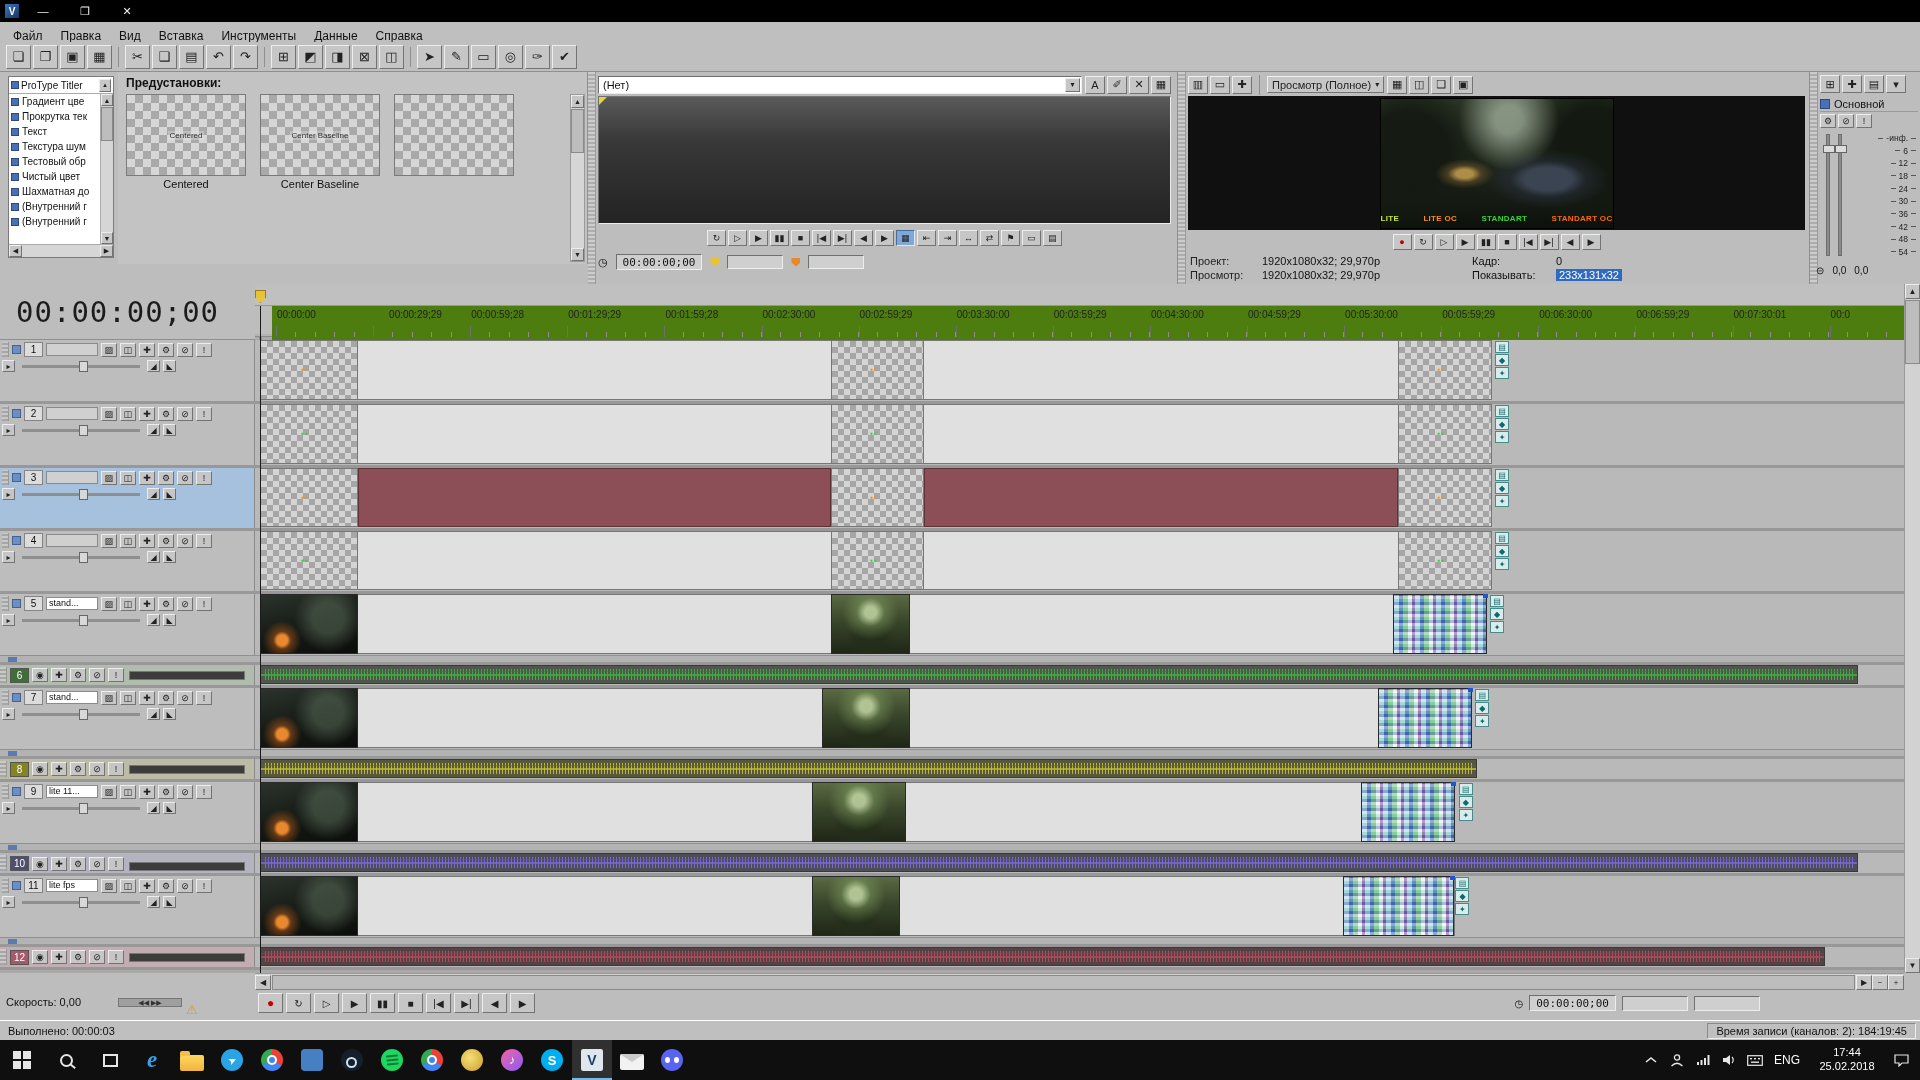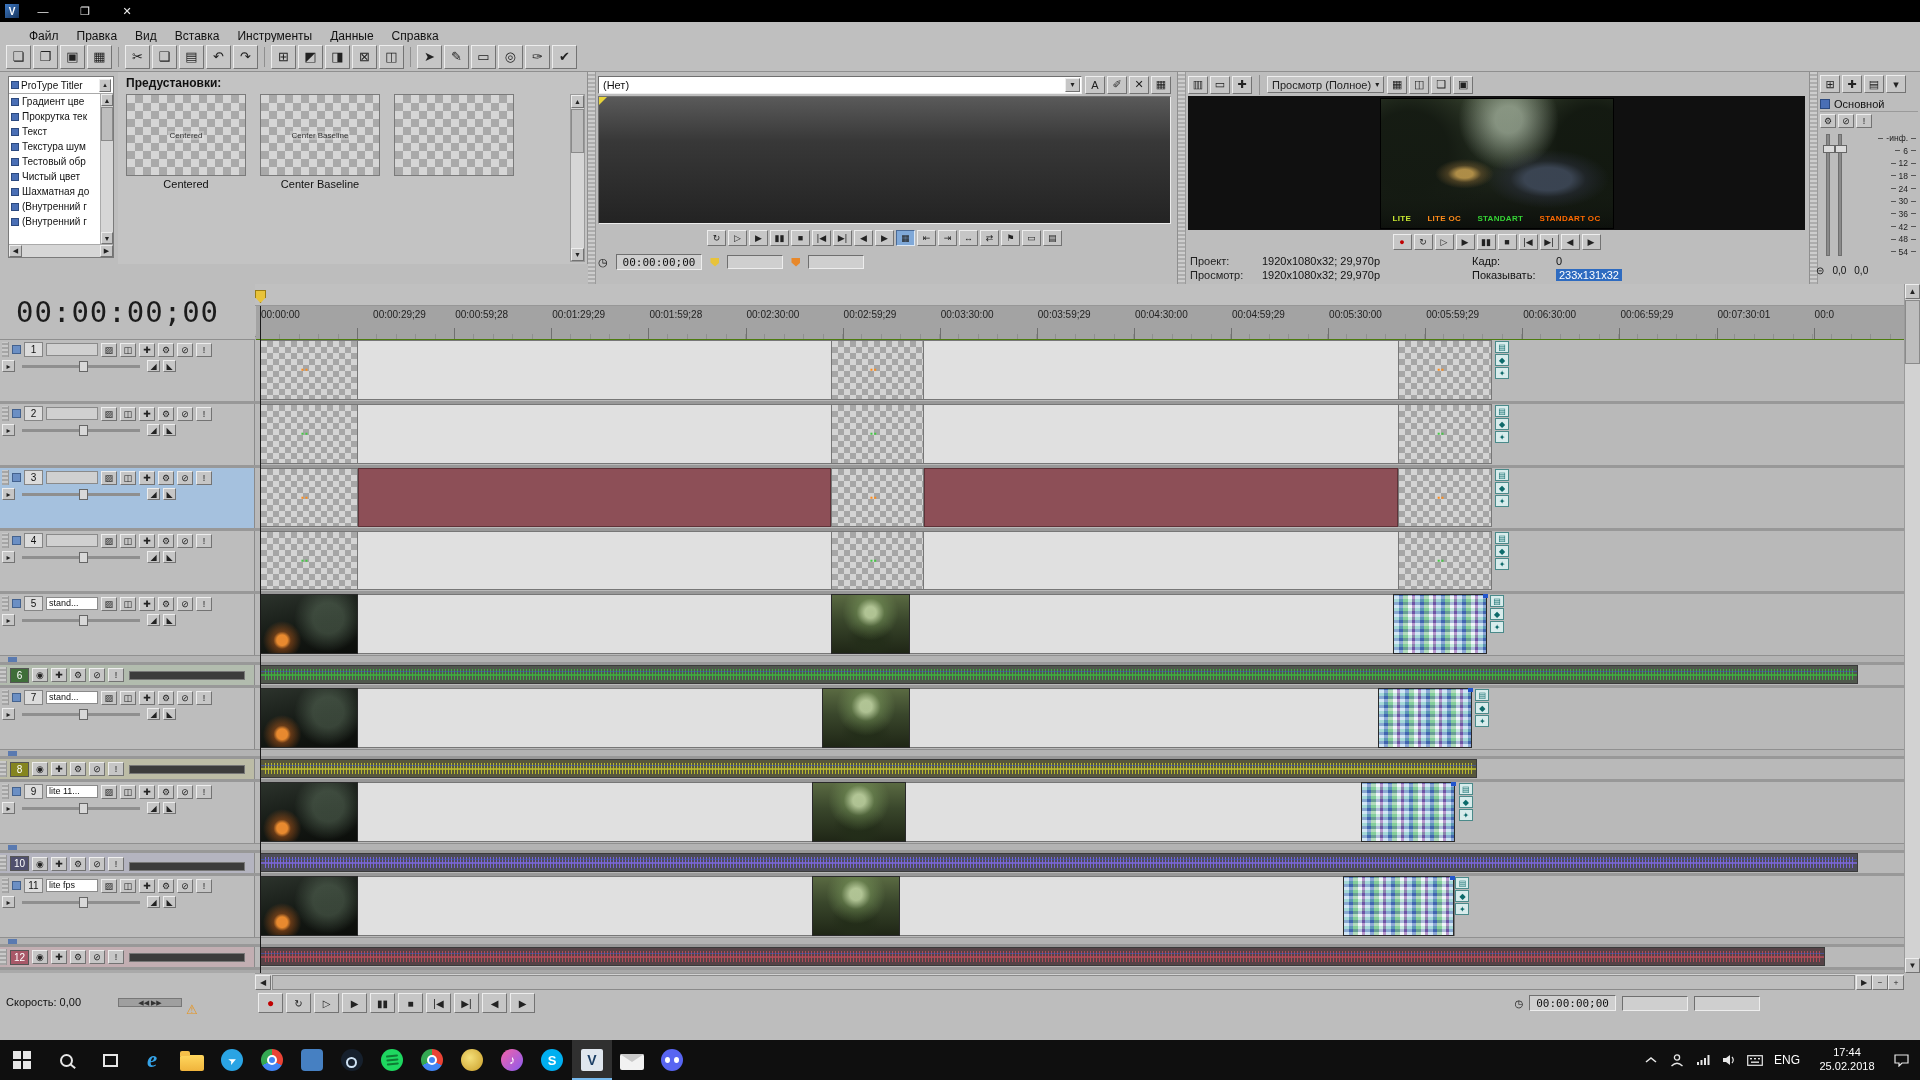--- a/index.html
+++ b/index.html
@@ -6,21 +6,21 @@
 html,body{width:1920px;height:1080px;overflow:hidden}
 body{font-family:"Liberation Sans",sans-serif;font-size:12px;color:#111;background:#555}
 .screen{position:absolute;inset:0;width:1920px;height:1080px;background:#bdbdbd;overflow:hidden}
 .btn3d{background:#c6c6c6;border:1px solid;border-color:#ededed #737373 #737373 #ededed;display:flex;align-items:center;justify-content:center;color:#222}
 .sunk{background:#fff;border:1px solid;border-color:#6f6f6f #ededed #ededed #6f6f6f}
 
 .titlebar{position:absolute;left:0;top:0;right:0;height:22px;background:#000;color:#fff;display:flex;align-items:center;padding:0 5px;gap:6px}
 .app-ico{width:14px;height:14px;background:linear-gradient(135deg,#3c77c2,#16355e);color:#fff;font-size:10px;font-weight:bold;display:flex;align-items:center;justify-content:center;flex:none}
 .tb-title{flex:1;font-size:12px;white-space:nowrap}
 .win-btn{width:36px;height:21px;display:flex;align-items:center;justify-content:center;font-size:11px;color:#eee}
-.menubar{position:absolute;left:0;top:22px;right:0;height:28px;background:#bfbfbf;border-bottom:1px solid #9a9a9a;display:flex;align-items:center;padding-left:20px}
+.menubar{position:absolute;left:0;top:22px;right:0;height:28px;background:#bfbfbf;border-bottom:1px solid #9a9a9a;display:flex;align-items:center;padding-left:4px}
 .menu-item{padding:2px 9px;white-space:nowrap}
 .toolbar{position:absolute;left:0;top:42px;right:0;height:30px;background:#bfbfbf;border-bottom:1px solid #8f8f8f;display:flex;align-items:center;gap:2px;padding:0 6px}
 .tbtn{width:25px;height:24px;font-size:13px}
 .tsep{width:1px;height:20px;background:#8f8f8f;margin:0 4px}
 
 .upper{position:absolute;left:0;top:72px;width:1920px;height:212px}
 .pane{position:absolute;top:0;bottom:0;background:#bdbdbd;border-right:1px solid #8f8f8f}
 .pgrip{position:absolute;left:0;top:0;bottom:0;width:8px;background:repeating-linear-gradient(0deg,#adadad 0 2px,#cdcdcd 2px 4px);border-right:1px solid #9a9a9a}
 
 .gen-pane{left:0;width:588px;bottom:20px}
@@ -67,21 +67,21 @@
 .tcfield{height:16px;padding:0 6px;font-family:"DejaVu Sans Mono",monospace;font-size:11px;display:flex;align-items:center;background:#cfcfcf;border:1px solid;border-color:#6f6f6f #ededed #ededed #6f6f6f}
 .pin{width:9px;height:9px;clip-path:polygon(0 0,100% 0,100% 55%,50% 100%,0 55%)}
 .pbox{width:56px;height:14px;background:#cfcfcf;border:1px solid;border-color:#6f6f6f #ededed #ededed #6f6f6f}
 
 .video-pane{left:1178px;width:632px}
 .vp-toolbar{position:absolute;left:10px;top:3px;right:4px;height:19px;display:flex;align-items:center;gap:3px}
 .vp-drop{height:17px;display:flex;align-items:center;gap:4px;padding:0 4px;font-size:11px;white-space:nowrap}
 .vp-drop .da{font-size:8px}
 .vp-video{position:absolute;left:10px;top:24px;right:4px;height:134px;background:#101010;display:flex;align-items:center;justify-content:center}
 .vframe{width:234px;height:131px;position:relative;border:1px solid #000;background:radial-gradient(circle at 55% 16%,rgba(205,220,200,.55) 0 8%,transparent 30%),radial-gradient(ellipse at 36% 58%,rgba(200,160,80,.85) 0 4%,rgba(160,120,60,.35) 8%,transparent 14%),radial-gradient(ellipse at 72% 62%,rgba(60,70,85,.95) 0 10%,rgba(40,45,55,.6) 16%,transparent 26%),radial-gradient(circle at 12% 40%,rgba(20,26,18,.95) 0 18%,transparent 40%),radial-gradient(circle at 92% 35%,rgba(18,24,16,.95) 0 16%,transparent 38%),linear-gradient(180deg,#37422f 0%,#222b1e 45%,#0d100c 100%)}
-.voverlays{position:absolute;left:0;right:0;bottom:5px;display:flex;justify-content:space-between;padding:0 12px}
+.voverlays{position:absolute;left:0;right:0;bottom:5px;display:flex;justify-content:space-between;padding:0 0}
 .voverlays span{font-size:8px;font-weight:bold;letter-spacing:.3px}
 .vp-transport{position:absolute;left:10px;top:160px;right:4px;height:20px;display:flex;align-items:center;justify-content:center;gap:2px}
 .vp-info{position:absolute;left:12px;top:182px;right:4px;height:28px;font-size:11px}
 .vi-row{display:flex;height:14px;align-items:center}
 .vi-row .l1{width:72px;color:#222}
 .vi-row .v1{width:210px}
 .vi-row .l2{width:84px}
 .vi-row .hl{background:#2e6bc0;color:#fff;padding:0 3px}
 
 .mixer-pane{left:1810px;width:110px;border-right:none}
@@ -96,21 +96,21 @@
 .fthumb{position:absolute;top:10px;left:-4px;width:12px;height:8px;background:#dcdcdc;border:1px solid #666}
 .mscale{flex:1;display:flex;flex-direction:column;justify-content:space-between;padding:1px 2px}
 .mrow{display:flex;align-items:center;justify-content:flex-end;gap:3px;font-size:8.5px;color:#222}
 .mrow i{display:block;width:5px;height:1px;background:#555}
 .mx-vals{position:absolute;left:6px;bottom:6px;right:2px;height:16px;display:flex;align-items:center;gap:8px;font-size:10px}
 .mx-vals .lock{font-size:10px}
 
 .tl-left{position:absolute;left:0;top:284px;width:255px;height:56px;background:#bdbdbd;border-bottom:1px solid #8f8f8f;display:flex;align-items:center}
 .bigtc{font-family:"DejaVu Sans Mono",monospace;font-size:29px;color:#1c1c1c;padding-left:16px;letter-spacing:1px}
 .marker-bar{position:absolute;left:255px;top:284px;right:16px;height:22px;background:#c0c0c0;border-bottom:1px solid #979797}
-.ruler{position:absolute;left:256px;top:306px;right:16px;height:34px;background:#a3a3a3;border-bottom:1px solid #4d7c0f;overflow:hidden}
+.ruler{position:absolute;left:272px;top:306px;right:16px;height:34px;background:#4d7c0f;border-bottom:3px solid #4d7c0f;overflow:hidden}
 .ruler::before{content:"";position:absolute;left:4px;right:0;bottom:0;height:5px;background:repeating-linear-gradient(90deg,#8f8f8f 0 1px,transparent 1px 19.4px)}
 .ruler::after{content:"";position:absolute;left:4px;right:0;bottom:0;height:11px;background:repeating-linear-gradient(90deg,#6f6f6f 0 1px,transparent 1px 97.1px)}
 .rlabel{position:absolute;top:3px;font-size:10px;color:#222;white-space:nowrap}
 
 .tracks{position:absolute;left:0;top:340px;width:1904px;height:633px;overflow:hidden;background:#a9a9a9}
 .trow{position:relative;display:flex;border-bottom:3px solid #989898;background:#b9b9b9}
 .trk-head{width:255px;flex:none;background:#bdbdbd;border-right:1px solid #8a8a8a;display:flex;flex-direction:column;padding:2px 3px 2px 0;gap:3px;position:relative}
 .trk-head.sel{background:#a5c1de}
 .trk-head.audio{flex-direction:row;align-items:center;gap:3px}
 .th-top,.th-bot{display:flex;align-items:center;gap:3px;padding-left:2px}
@@ -990,20 +990,24 @@
         <div class="tpb btn3d">▶</div>
       </div>
     <div class="edit-tc">
       <span style="font-size:10px">◷</span>
       <span class="tcfield">00:00:00;00</span>
       <span class="ebox"></span>
       <span class="ebox"></span>
     </div>
   </div>
 
+  <div class="statusbar">
+    <span class="status-left">Выполнено: 00:00:03</span>
+    <span class="status-right">Время записи (каналов: 2): 184:19:45</span>
+  </div>
 
 
   <div class="taskbar">
     <div class="tb-slot">
       <div class="winlogo">
           <i></i>
           <i></i>
           <i></i>
           <i></i>
         </div>

